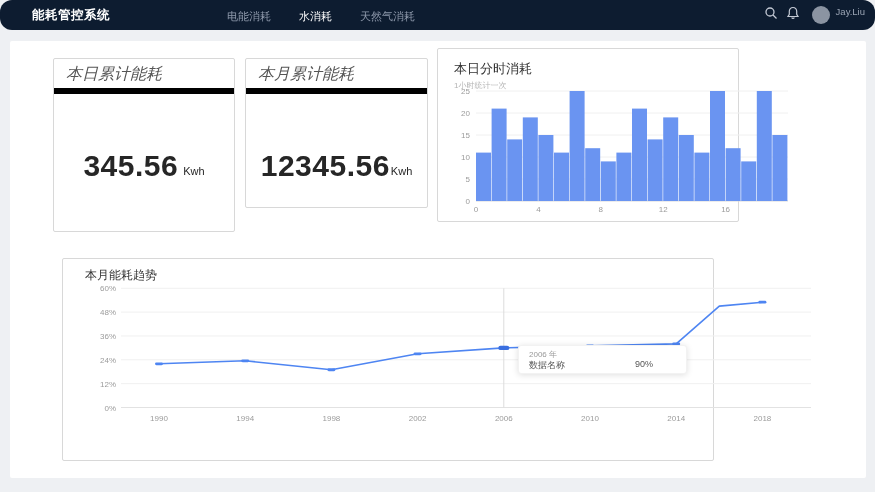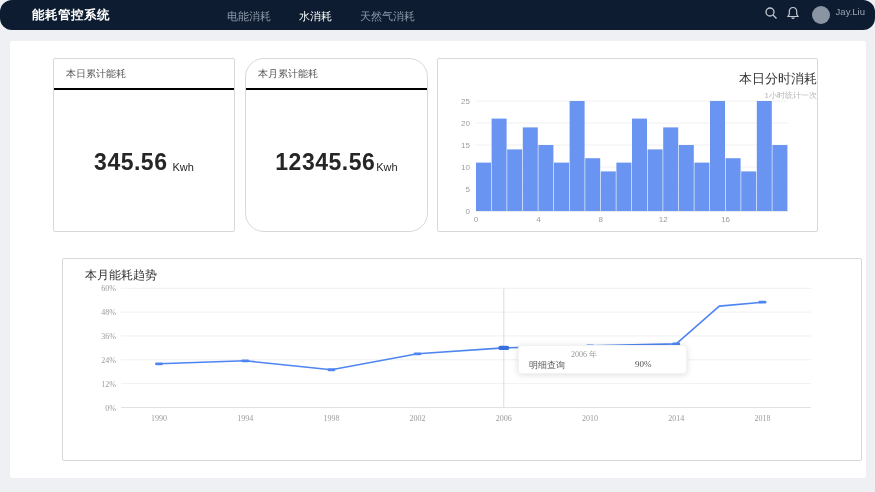--- a/index.html
+++ b/index.html
@@ -15,41 +15,41 @@
   .nav-right{margin-left:auto;margin-right:10px;display:flex;}
   .nav-icon{width:14px;height:14px;margin-right:8px;cursor:pointer;}
   .avatar{width:18px;height:18px;border-radius:50%;background:#8b94a2;margin:0 6px 0 4px;}
   .username{color:#9aa4b4;font-size:9.5px;}
 
   
   .panel{position:absolute;left:10px;top:41px;width:856px;height:437px;background:#ffffff;border-radius:2px;}
 
   .card{position:absolute;background:#fff;border:1px solid #d8d8d8;border-radius:2px;box-sizing:border-box;}
   .card-kpi-1{left:43px;top:17px;width:182px;height:174px;}
-  .card-kpi-2{left:235px;top:17px;width:183px;height:174px;border-radius:19px;}
-  .card-chart{left:427px;top:17px;width:381px;height:174px;text-align:right;}
-  .card-trend{left:52px;top:217px;width:800px;height:203px;font-family:Liberation Serif, serif;}
+  .card-kpi-2{left:235px;top:17px;width:183px;height:150px;}
+  .card-chart{left:427px;top:7px;width:302px;height:174px;}
+  .card-trend{left:52px;top:217px;width:652px;height:203px;}
 
-  .card-hd{height:29px;line-height:29px;border-bottom:2px solid #000000;padding-left:12px;font-size:10px;color:#555;}
+  .card-hd{height:29px;line-height:29px;border-bottom:6px solid #000000;padding-left:12px;font-size:16px;color:#555;font-style:italic;}
   .kpi-body{height:144px;display:flex;align-items:center;justify-content:center;}
-  .kpi-num{font-size:23px;font-weight:bold;color:#262626;letter-spacing:.5px;}
+  .kpi-num{font-size:30px;font-weight:bold;color:#262626;letter-spacing:.5px;}
   .kpi-unit{font-size:11px;color:#262626;margin-left:5px;align-self:center;margin-top:10px;}
   .kpi-unit.tight{margin-left:1px;}
 
   .chart-card-title{font-size:13px;color:#333;margin:11px 0 0 16px;}
   .chart-card-sub{font-size:8px;color:#b3b3b3;margin:2px 0 0 16px;}
   .trend-title{font-size:12px;color:#333;position:absolute;left:22px;top:8px;}
 
   svg{display:block;}
   #barchart{position:absolute;left:8px;top:38px;}
   #linechart{position:absolute;left:0px;top:24px;}
 
   
   .tooltip{position:absolute;left:455px;top:86px;width:167px;height:27px;background:#ffffff;border:1px solid #f2f2f2;border-radius:3px;box-shadow:0 1px 6px rgba(0,0,0,.13);z-index:5;}
-  .tt-title{position:absolute;left:10px;top:3px;font-size:8px;color:#999;margin-left:42px;}
+  .tt-title{position:absolute;left:10px;top:3px;font-size:8px;color:#999;}
   .tt-name{position:absolute;left:10px;top:13px;font-size:9px;color:#555;}
   .tt-value{position:absolute;left:116px;top:13px;font-size:9px;color:#555;}
 </style>
 </head>
 <body>
 
 <div class="stage">
 
   <div class="nav">
     <div class="brand">能耗管控系统</div>
@@ -163,19 +163,19 @@
           <rect x="178.2" y="76.39374999999998" width="8" height="2.8" rx="1.4" fill="#4e85f2"></rect>
           <rect x="264.4" y="85.33749999999999" width="8" height="2.8" rx="1.4" fill="#4e85f2"></rect>
           <rect x="350.6" y="69.4375" width="8" height="2.8" rx="1.4" fill="#4e85f2"></rect>
           <rect x="523" y="61.4875" width="8" height="2.8" rx="1.4" fill="#4e85f2"></rect>
           <rect x="609.2" y="59.5" width="8" height="2.8" rx="1.4" fill="#4e85f2"></rect>
           <rect x="695.4" y="17.762499999999996" width="8" height="2.8" rx="1.4" fill="#4e85f2"></rect>
           <rect x="435.3" y="62.675" width="11" height="4.4" rx="2.2" fill="#3a6fe0"></rect>
         </svg>
       <div class="tooltip">
         <span class="tt-title">2006 年</span>
-        <span class="tt-name">明细查询</span>
+        <span class="tt-name">数据名称</span>
         <span class="tt-value">90%</span>
       </div>
     </div>
 
   </div>
 </div>
 
 </body></html>

